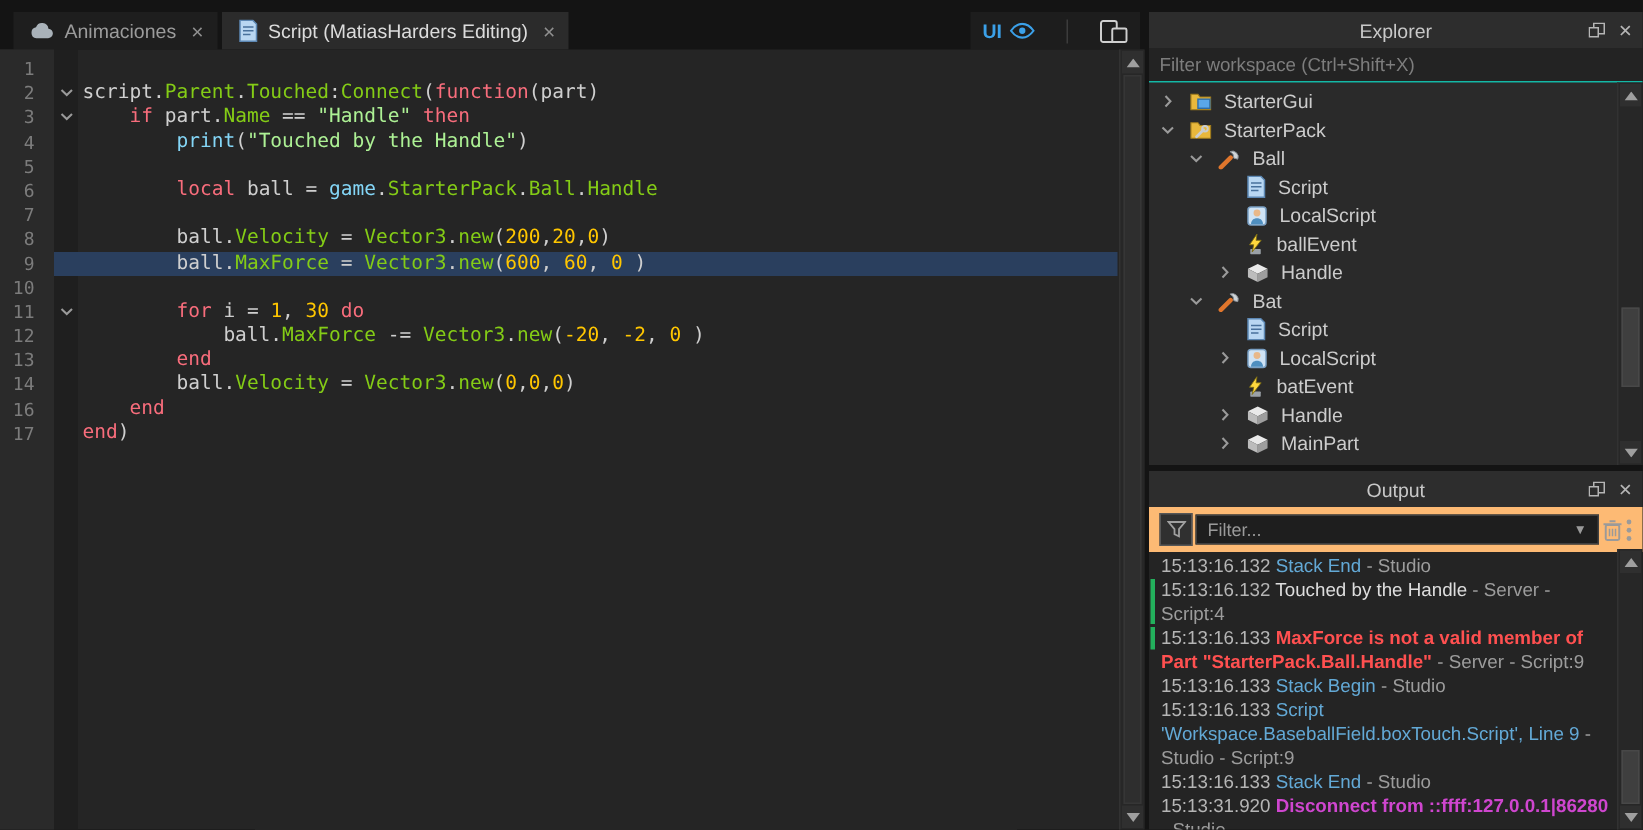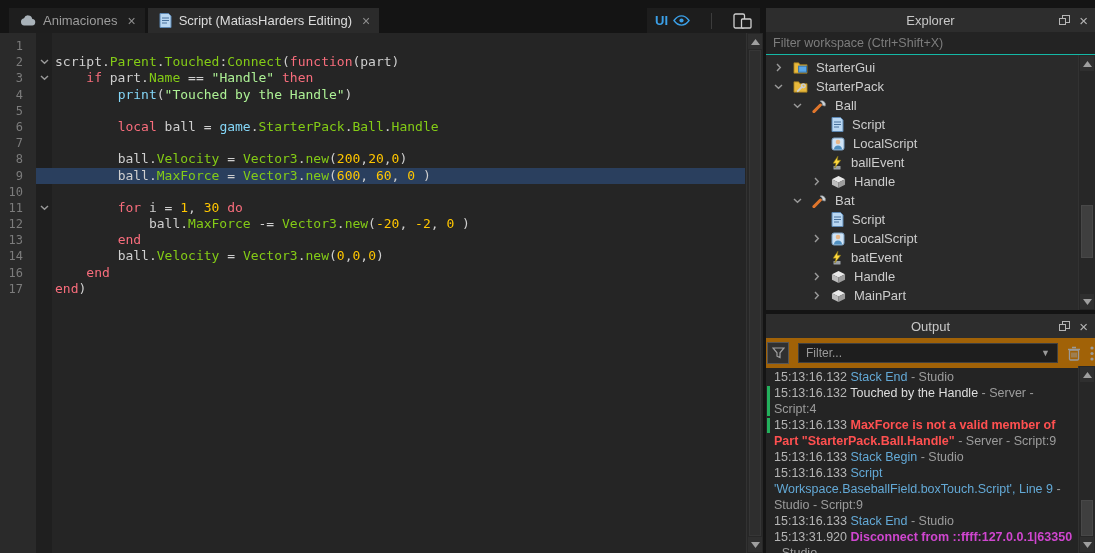--- a/index.html
+++ b/index.html
@@ -45,21 +45,21 @@
   .filter-row{height:23px;background:#232323;border-bottom:1px solid #14b8a6;box-sizing:border-box;
               color:#7d7d7d;font-size:12.5px;display:flex;align-items:center;padding-left:7px;}
   #tree{position:absolute;top:47px;left:0;right:17px;bottom:0;overflow:hidden;padding-top:3px;}
   .trow{height:19px;display:flex;align-items:center;font-size:13px;color:#cccccc;gap:8px;}
   .trow .exp{width:13px;display:flex;align-items:center;justify-content:center;}
   .ico{display:flex;align-items:center;justify-content:center;}
   .ico svg{display:block;}
   #explorer-scroll{top:47px;}
 
   #output{position:absolute;top:314px;left:0;right:0;bottom:0;background:#242424;}
-  .out-toolbar{height:30px;background:#a16207;display:flex;align-items:center;gap:9px;padding:0 1px;}
+  .out-toolbar{height:30px;background:#fdba74;display:flex;align-items:center;gap:2px;padding:0 7px;}
   .funnel-btn{width:22px;height:22px;border:1px solid #565656;box-sizing:border-box;display:flex;align-items:center;justify-content:center;background:#303030;}
   .filter-dd{flex:1;height:20px;background:#1e1e1e;border:1px solid #404040;box-sizing:border-box;color:#9a9a9a;font-size:12px;
              display:flex;align-items:center;justify-content:space-between;padding:0 7px;}
   .dd-caret{color:#9a9a9a;font-size:9px;}
   #log{position:absolute;top:52px;left:0;right:17px;bottom:0;overflow:hidden;font-size:12.5px;line-height:16px;padding-top:3px;}
   .entry{padding:0 3px 0 8px;position:relative;overflow-wrap:break-word;}
   .entry.bar-full::before,.entry.bar-first::before{content:"";position:absolute;left:1px;top:1px;width:3px;background:#23b05c;}
   .entry.bar-full::before{bottom:1px;}
   .entry.bar-first::before{height:15px;}
   .c-ts{color:#b5b5b5}.c-text{color:#dedede}.c-dim{color:#9c9c9c}.c-info{color:#63a9d6}
@@ -397,21 +397,21 @@
             </svg>
           </span>
       </div>
       <div id="log">
           <div class="entry"><span class="c-ts">15:13:16.132 </span><span class="c-info">Stack End</span><span class="c-dim"> - Studio</span></div>
           <div class="entry bar-full"><span class="c-ts">15:13:16.132 </span><span class="c-text">Touched by the Handle</span><span class="c-dim"> - Server - Script:4</span></div>
           <div class="entry bar-first"><span class="c-ts">15:13:16.133 </span><span class="c-error">MaxForce is not a valid member of Part "StarterPack.Ball.Handle"</span><span class="c-dim"> - Server - Script:9</span></div>
           <div class="entry"><span class="c-ts">15:13:16.133 </span><span class="c-info">Stack Begin</span><span class="c-dim"> - Studio</span></div>
           <div class="entry"><span class="c-ts">15:13:16.133 </span><span class="c-info">Script 'Workspace.BaseballField.boxTouch.Script', Line 9</span><span class="c-dim"> - Studio - Script:9</span></div>
           <div class="entry"><span class="c-ts">15:13:16.133 </span><span class="c-info">Stack End</span><span class="c-dim"> - Studio</span></div>
-          <div class="entry"><span class="c-ts">15:13:31.920 </span><span class="c-magenta">Disconnect from ::ffff:127.0.0.1|63350</span><span class="c-dim"> - Studio</span></div>
+          <div class="entry"><span class="c-ts">15:13:31.920 </span><span class="c-magenta">Disconnect from ::ffff:127.0.0.1|86280</span><span class="c-dim"> - Studio</span></div>
         </div>
       <div class="vscroll" id="log-scroll">
         <div class="vs-btn vs-up">
             <svg width="9" height="6" viewBox="0 0 9 6">
               <polygon points="4.5,0 9,6 0,6" fill="#9f9f9f"></polygon>
             </svg>
           </div>
         <div class="vs-thumb" style="top:134px;height:36px;"></div>
         <div class="vs-btn vs-down">
             <svg width="9" height="6" viewBox="0 0 9 6">

